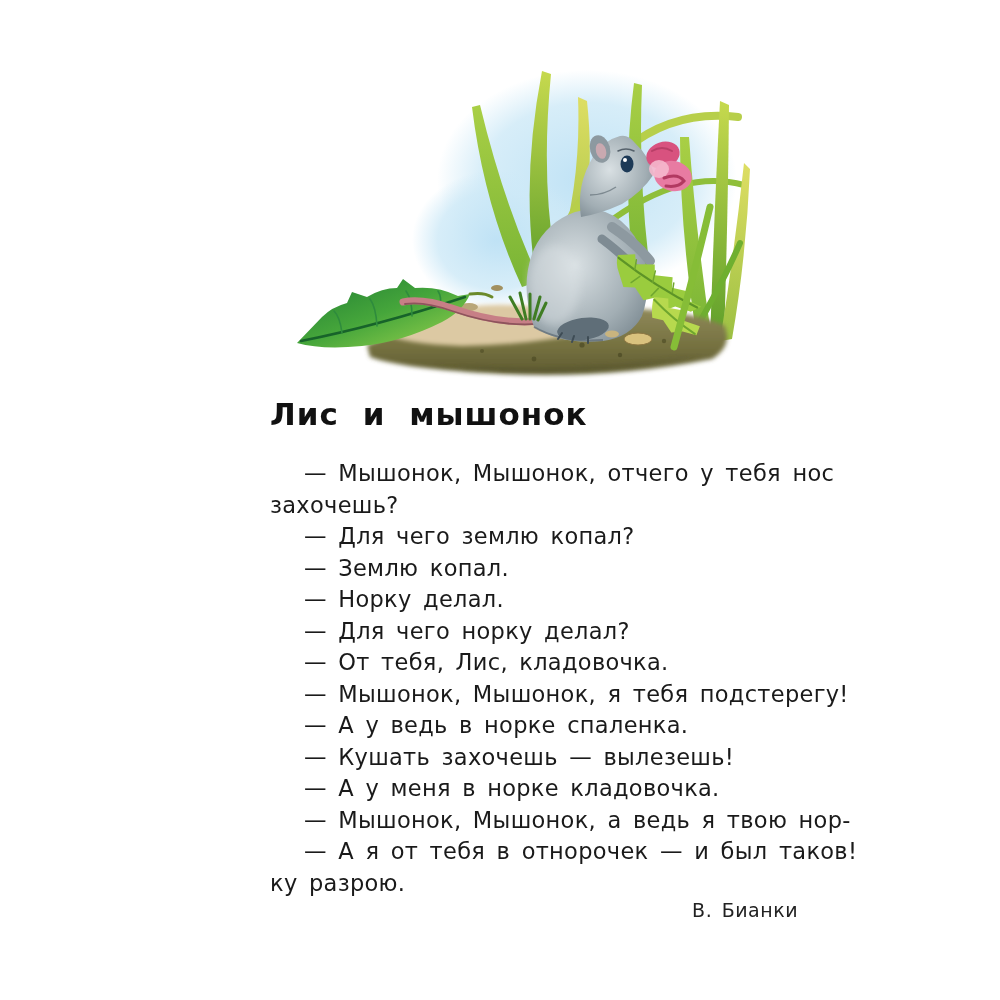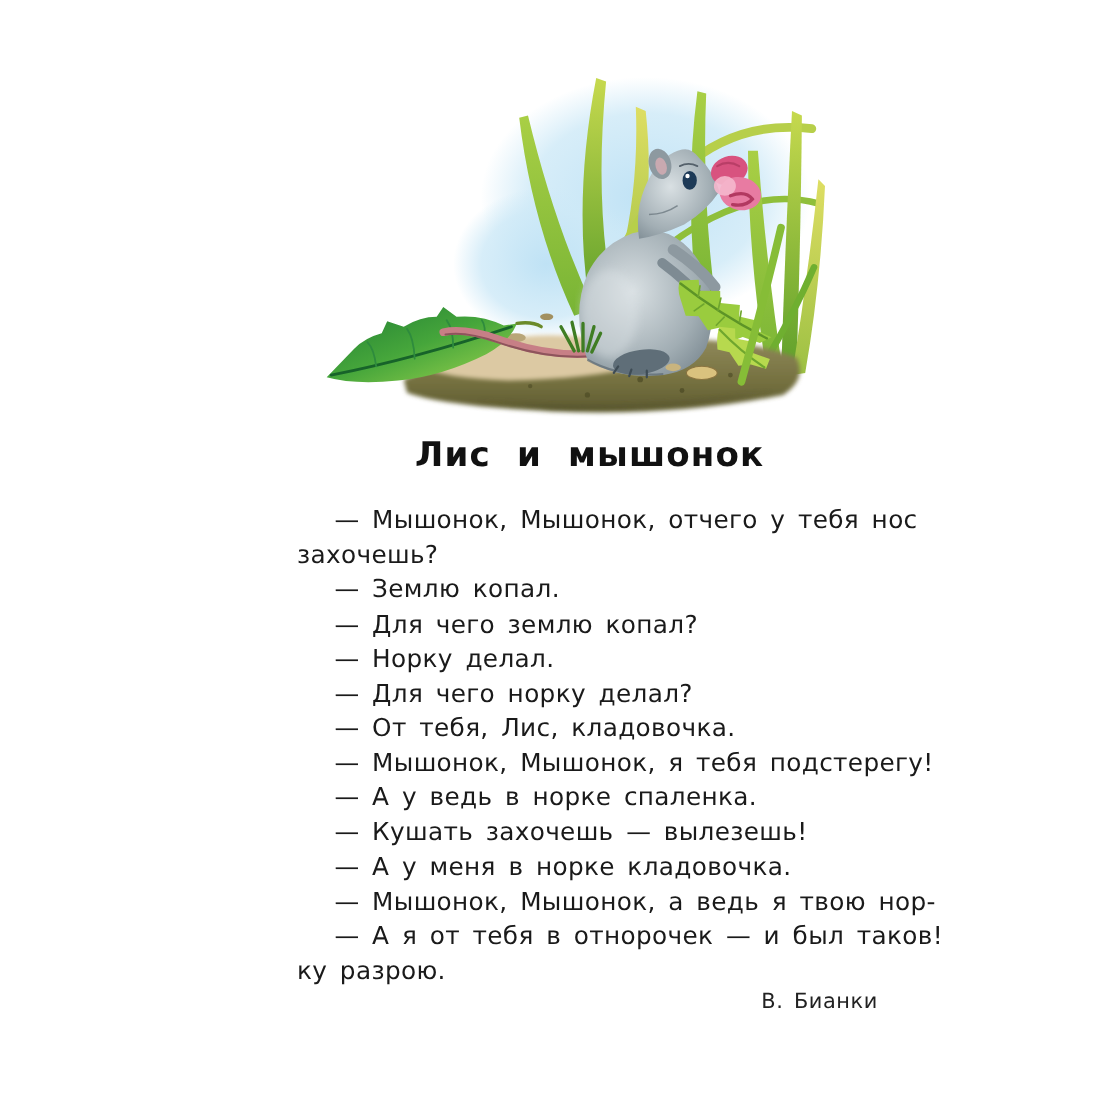--- a/index.html
+++ b/index.html
@@ -9,21 +9,20 @@
     font-family:"DejaVu Sans","Liberation Sans",sans-serif;
     position:relative;
     overflow:hidden;
   }
   .page{position:absolute;inset:0;background:#ffffff;}
   .illustration{
     position:absolute;left:282px;top:45px;width:470px;height:335px;
   }
   .story-title{
     position:absolute;left:270px;top:396px;width:532px;
-    text-align:center;
     font-size:31px;font-weight:bold;color:#111111;
     letter-spacing:1px;word-spacing:12px;
   }
   .story-text{
     position:absolute;left:270px;top:458px;width:540px;
     font-size:22.5px;line-height:31.5px;color:#1a1a1a;
     letter-spacing:0.3px;word-spacing:4px;
   }
   .story-line{white-space:nowrap;}
   .story-line.indent{padding-left:34px;}
@@ -175,22 +174,22 @@
     </g>
 
     <path d="M392 302 Q 412 230 428 162" fill="none" stroke="#86bd37" stroke-width="7" stroke-linecap="round"></path>
   </svg>
 
   <div class="story-title">Лис и мышонок</div>
 
   <div class="story-text">
     <div class="story-line indent">— Мышонок, Мышонок, отчего у тебя нос</div>
     <div class="story-line">захочешь?</div>
+    <div class="story-line indent">— Для чего землю копал?</div>
     <div class="story-line indent">— Землю копал.</div>
-    <div class="story-line indent">— Для чего землю копал?</div>
     <div class="story-line indent">— Норку делал.</div>
     <div class="story-line indent">— Для чего норку делал?</div>
     <div class="story-line indent">— От тебя, Лис, кладовочка.</div>
     <div class="story-line indent">— Мышонок, Мышонок, я тебя подстерегу!</div>
     <div class="story-line indent">— А у ведь в норке спаленка.</div>
     <div class="story-line indent">— Кушать захочешь — вылезешь!</div>
     <div class="story-line indent">— А у меня в норке кладовочка.</div>
     <div class="story-line indent">— Мышонок, Мышонок, а ведь я твою нор-</div>
     <div class="story-line indent">— А я от тебя в отнорочек — и был таков!</div>
     <div class="story-line">ку разрою.</div>

